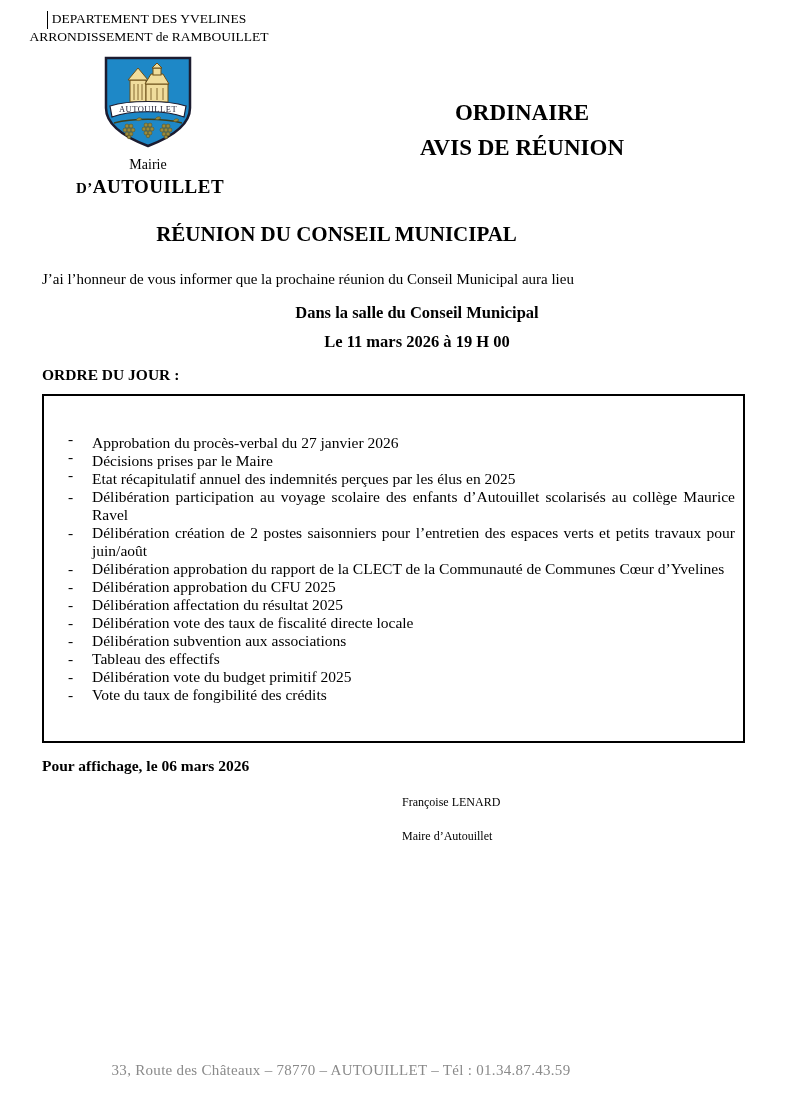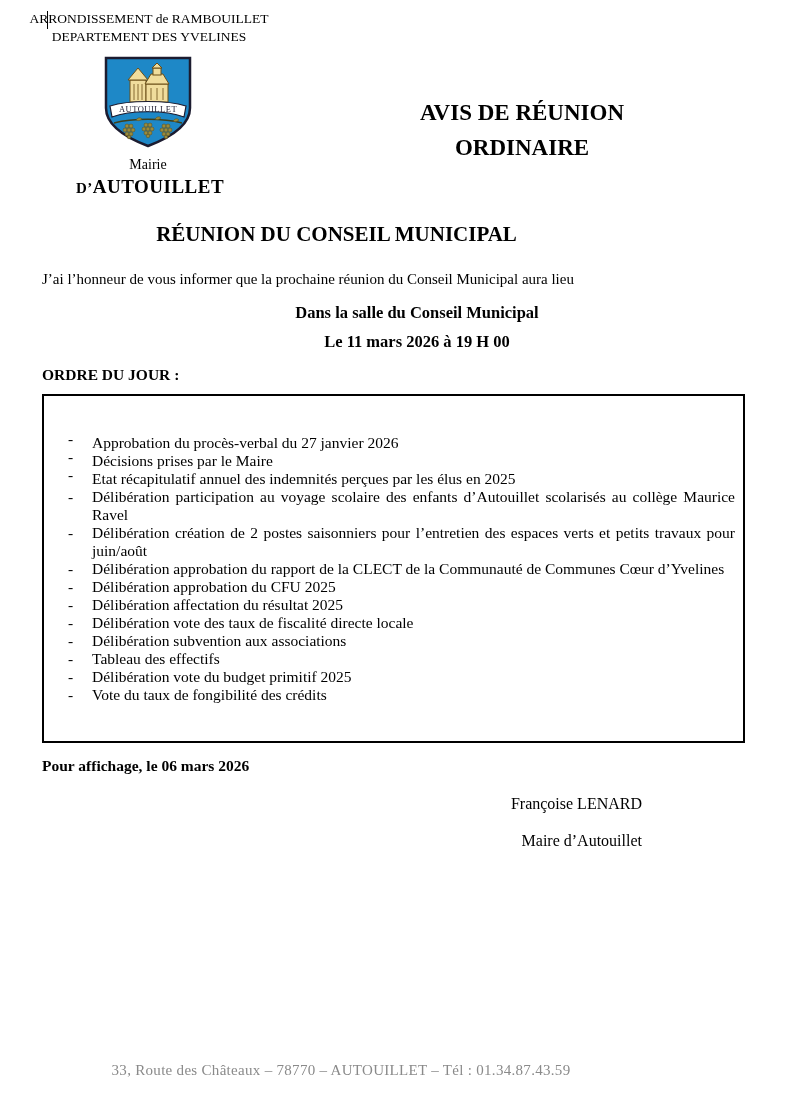--- a/index.html
+++ b/index.html
@@ -73,41 +73,41 @@
   .agenda-item.raised .marker { position: relative; top: -4px; }
   .agenda-item .text {
     flex: 1 1 auto;
     text-align: justify;
   }
 
   .display-date { top: 757px; left: 42px; font-weight: bold; font-size: 15.5px; }
 
   .signature-block {
     top: 795px; left: 402px; width: 240px;
-    text-align: right; font-size: 16px;
+    text-align: left; font-size: 12px;
   }
   .signature-block .sig-title { margin-top: 19px; }
 
   
   .page-footer {
     top: 1062px; left: 0; width: 682px;
     text-align: center;
     color: var(--footer-gray, #8a8a8a);
     font-size: 15px; line-height: 17px;
     letter-spacing: 0.3px;
   }
 
   .shield-svg { width: 90px; height: 92px; display: block; }
 </style>
 </head>
 <body>
 
 <div class="abs admin-header">
+  <div>DEPARTEMENT DES YVELINES</div>
   <div>ARRONDISSEMENT de RAMBOUILLET</div>
-  <div>DEPARTEMENT DES YVELINES</div>
 </div>
 <div class="abs text-cursor"></div>
 
 <div class="abs shield-wrap">
   <svg class="shield-svg" viewBox="0 0 90 92">
     <path d="M3,2 H87 V52 Q87,74 45,90 Q3,74 3,52 Z" fill="var(--shield-blue,#1E88C7)" stroke="#1c1c30" stroke-width="2.5"></path>
 
     <g stroke="var(--building-outline,#6b4f17)" stroke-width="1" fill="var(--building-tan,#F0DD9C)">
       <rect x="27" y="24" width="16" height="22"></rect>
       <polygon points="25,24 45,24 35,12"></polygon>
@@ -163,22 +163,22 @@
       <path d="M33,64 q3,-4 6,-1 q-3,3 -6,1"></path>
       <path d="M52,63 q3,-4 6,-1 q-3,3 -6,1"></path>
       <path d="M70,65 q3,-4 6,-1 q-3,3 -6,1"></path>
     </g>
   </svg>
 </div>
 <div class="abs mairie-label">Mairie</div>
 <div class="abs commune-line"><span class="prefix">D’</span><span>AUTOUILLET</span></div>
 
 <div class="abs main-title">
+  <div>ORDINAIRE</div>
   <div>AVIS DE RÉUNION</div>
-  <div>ORDINAIRE</div>
 </div>
 
 <div class="abs meeting-heading">RÉUNION DU CONSEIL MUNICIPAL</div>
 
 <div class="abs intro-line">J’ai l’honneur de vous informer que la prochaine réunion du Conseil Municipal aura lieu</div>
 
 <div class="abs center-col location-line">Dans la salle du Conseil Municipal</div>
 <div class="abs center-col datetime-line">Le 11 mars 2026 à 19 H 00</div>
 
 <div class="abs agenda-label">ORDRE DU JOUR :</div>

